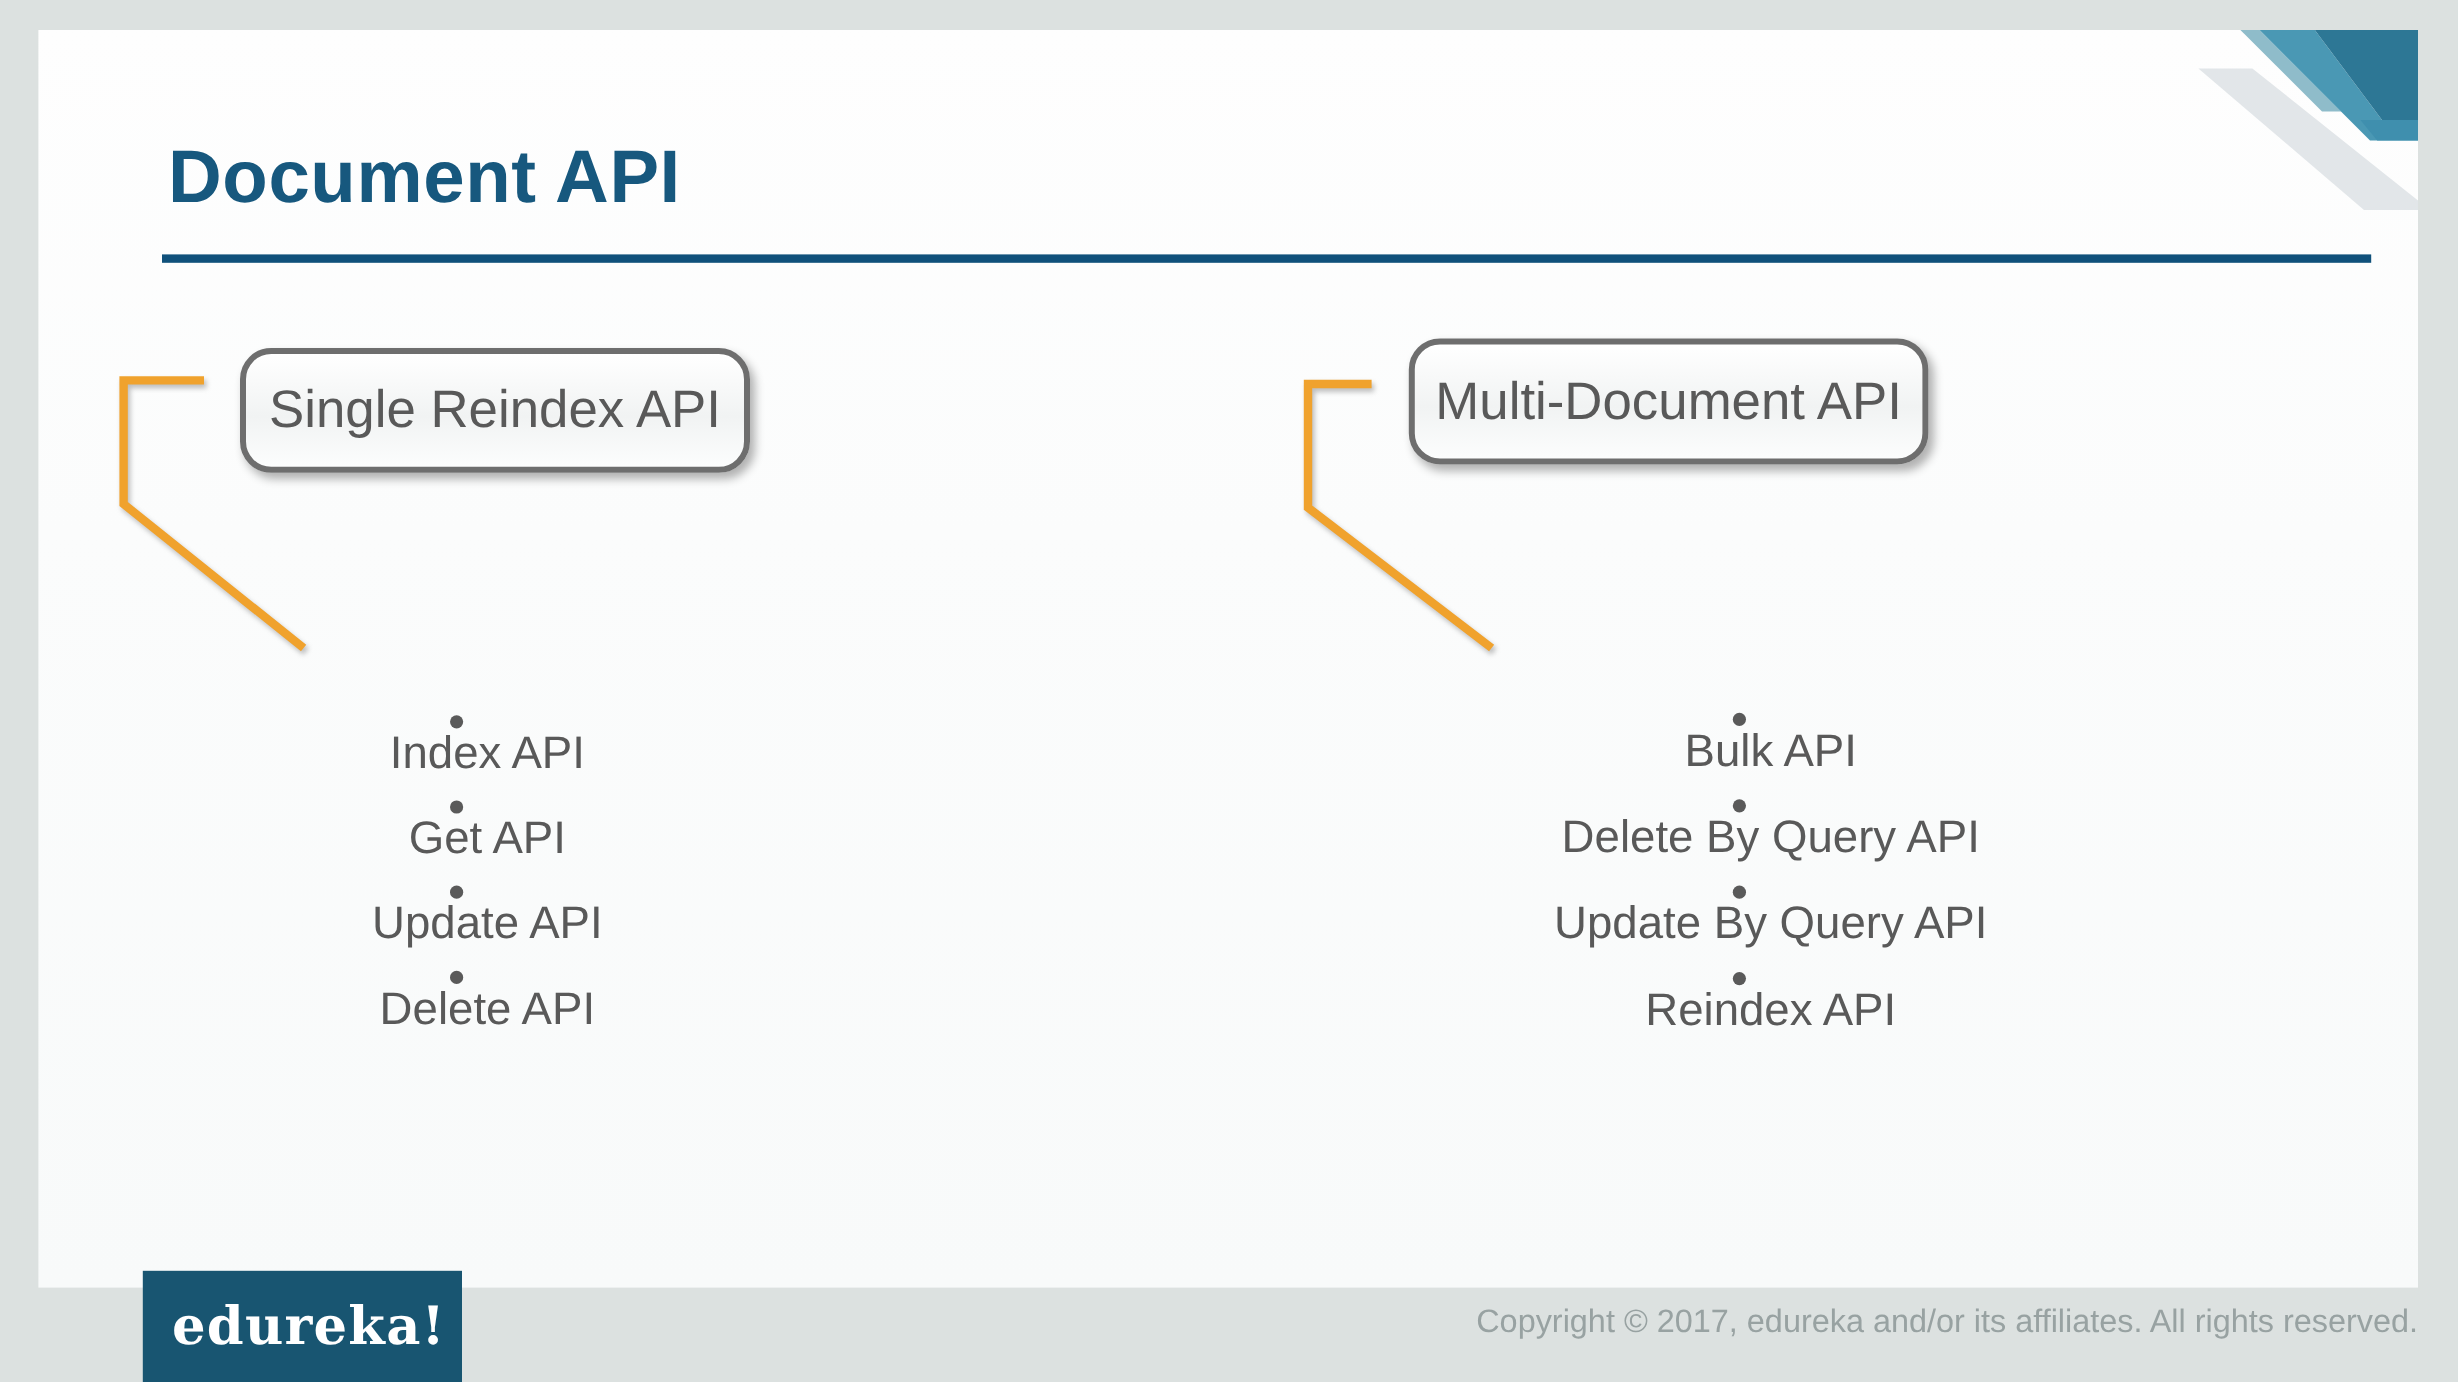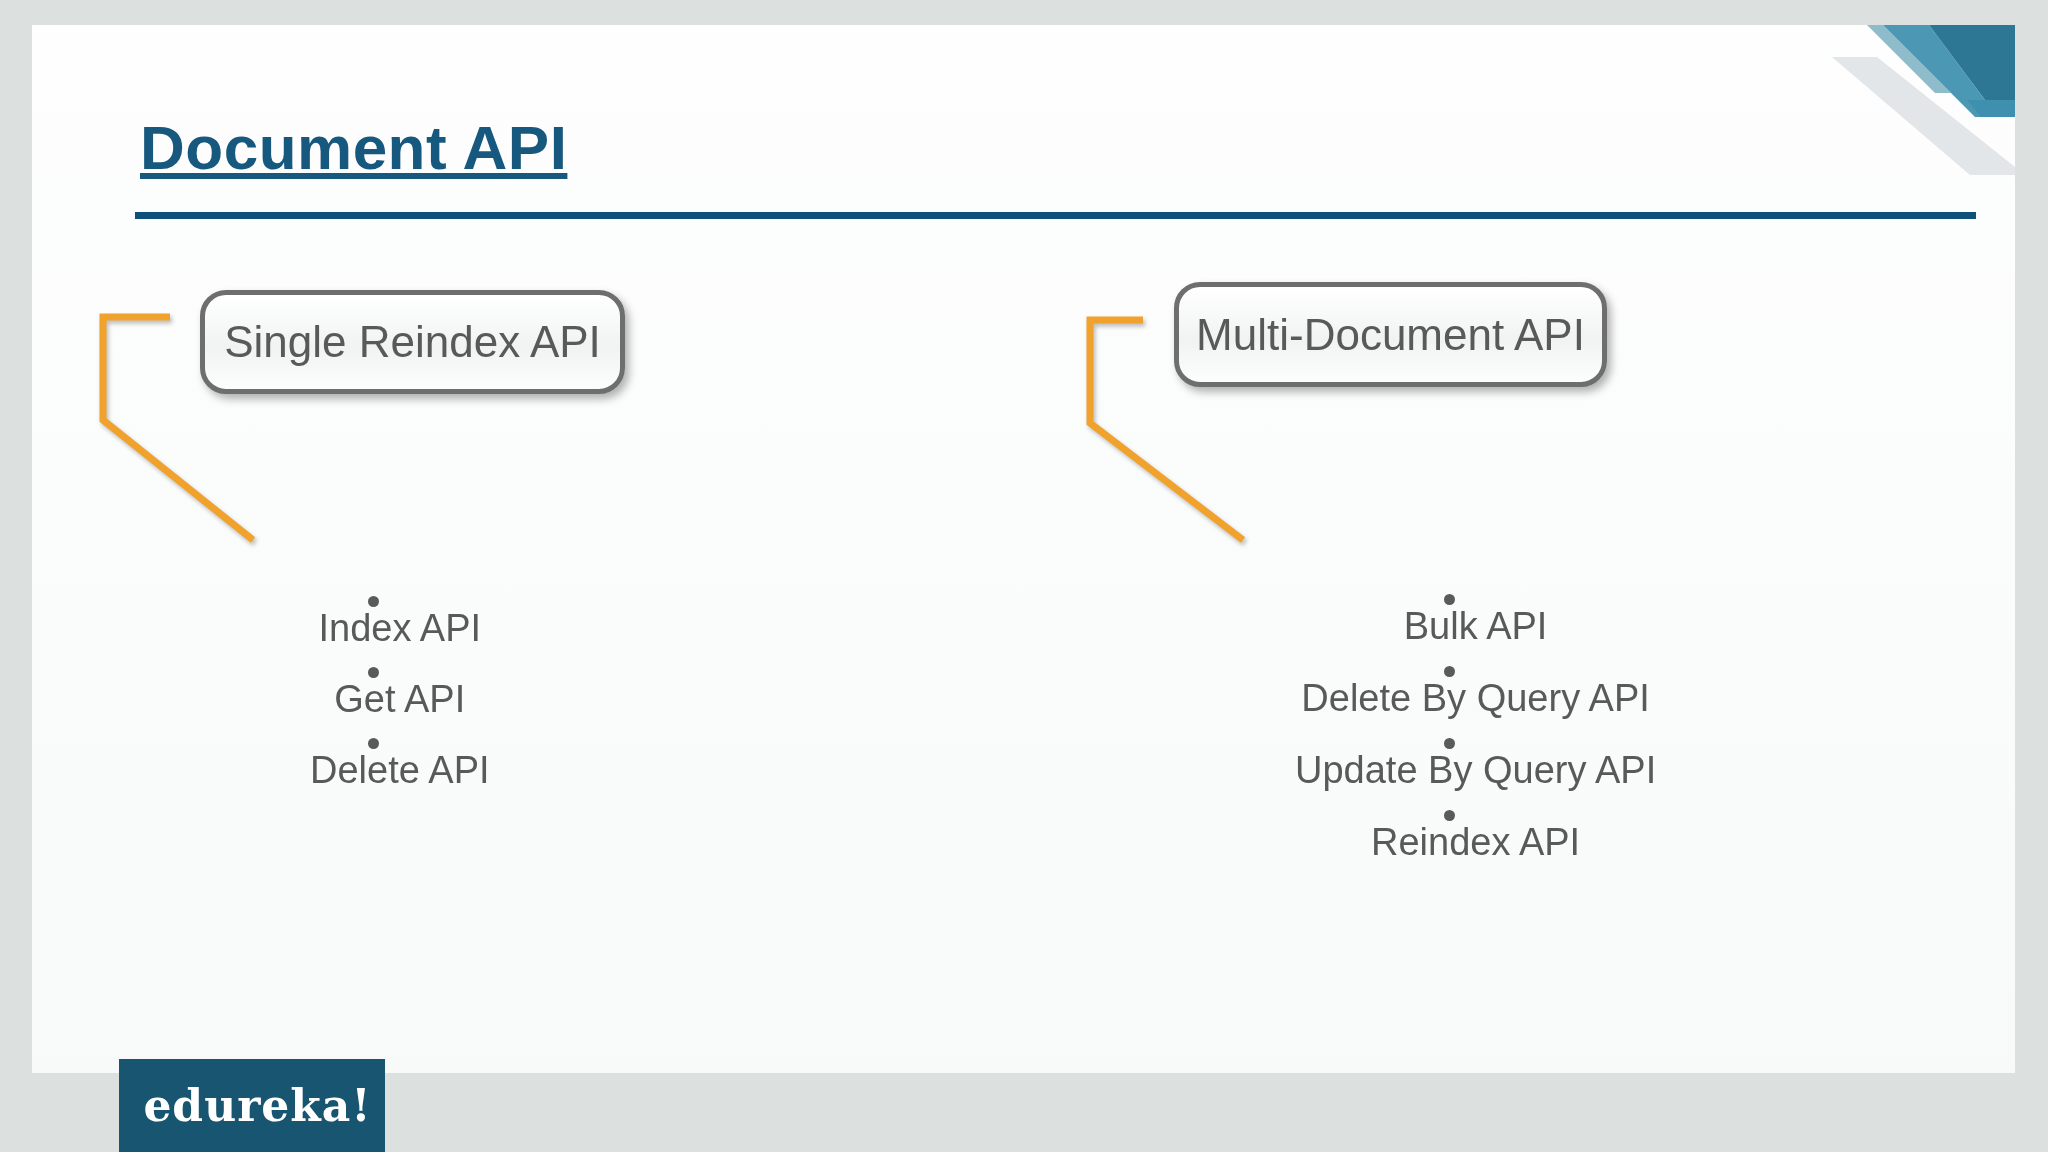--- a/index.html
+++ b/index.html
@@ -17,21 +17,21 @@
     background:linear-gradient(180deg,#fefefe 0%,#fbfcfc 40%,#f8fafa 100%);
   }
 
   
   .corner{position:absolute;top:0;right:0;width:190px;height:150px;}
 
   
   .title{
     position:absolute;left:108px;top:88px;
     font-size:62px;font-weight:bold;color:#17587e;
-    letter-spacing:0.5px;line-height:70px;margin:0;text-decoration:underline;
+    letter-spacing:0.5px;line-height:70px;margin:0;
   }
   .title-underline{
     position:absolute;left:103px;top:187px;width:1841px;height:7px;
     background:#10517b;
   }
 
   
   .api-box{
     position:absolute;
     box-sizing:border-box;
@@ -109,20 +109,24 @@
       <li class="api-item">
         <span class="dot"></span>
         <span class="api-label">Index API</span>
       </li>
       <li class="api-item">
         <span class="dot"></span>
         <span class="api-label">Get API</span>
       </li>
       <li class="api-item">
         <span class="dot"></span>
+        <span class="api-label">Update API</span>
+      </li>
+      <li class="api-item">
+        <span class="dot"></span>
         <span class="api-label">Delete API</span>
       </li>
     </ul>
 
     <ul class="api-list right">
       <li class="api-item">
         <span class="dot"></span>
         <span class="api-label">Bulk API</span>
       </li>
       <li class="api-item">
@@ -143,14 +147,15 @@
 
   <svg class="connectors" viewBox="0 0 2048 1152" xmlns="http://www.w3.org/2000/svg">
     <polyline points="170,317 103,317 103,420 253,540" fill="none" stroke="#f0a22d" stroke-width="7"></polyline>
     <polyline points="1143,320 1090,320 1090,423 1243,540" fill="none" stroke="#f0a22d" stroke-width="7"></polyline>
   </svg>
 
   <div class="logo-box">
     <span class="logo-text">edureka!</span>
   </div>
 
+  <div class="copyright">Copyright © 2017, edureka and/or its affiliates. All rights reserved.</div>
 
 </div>
 
 </body></html>

